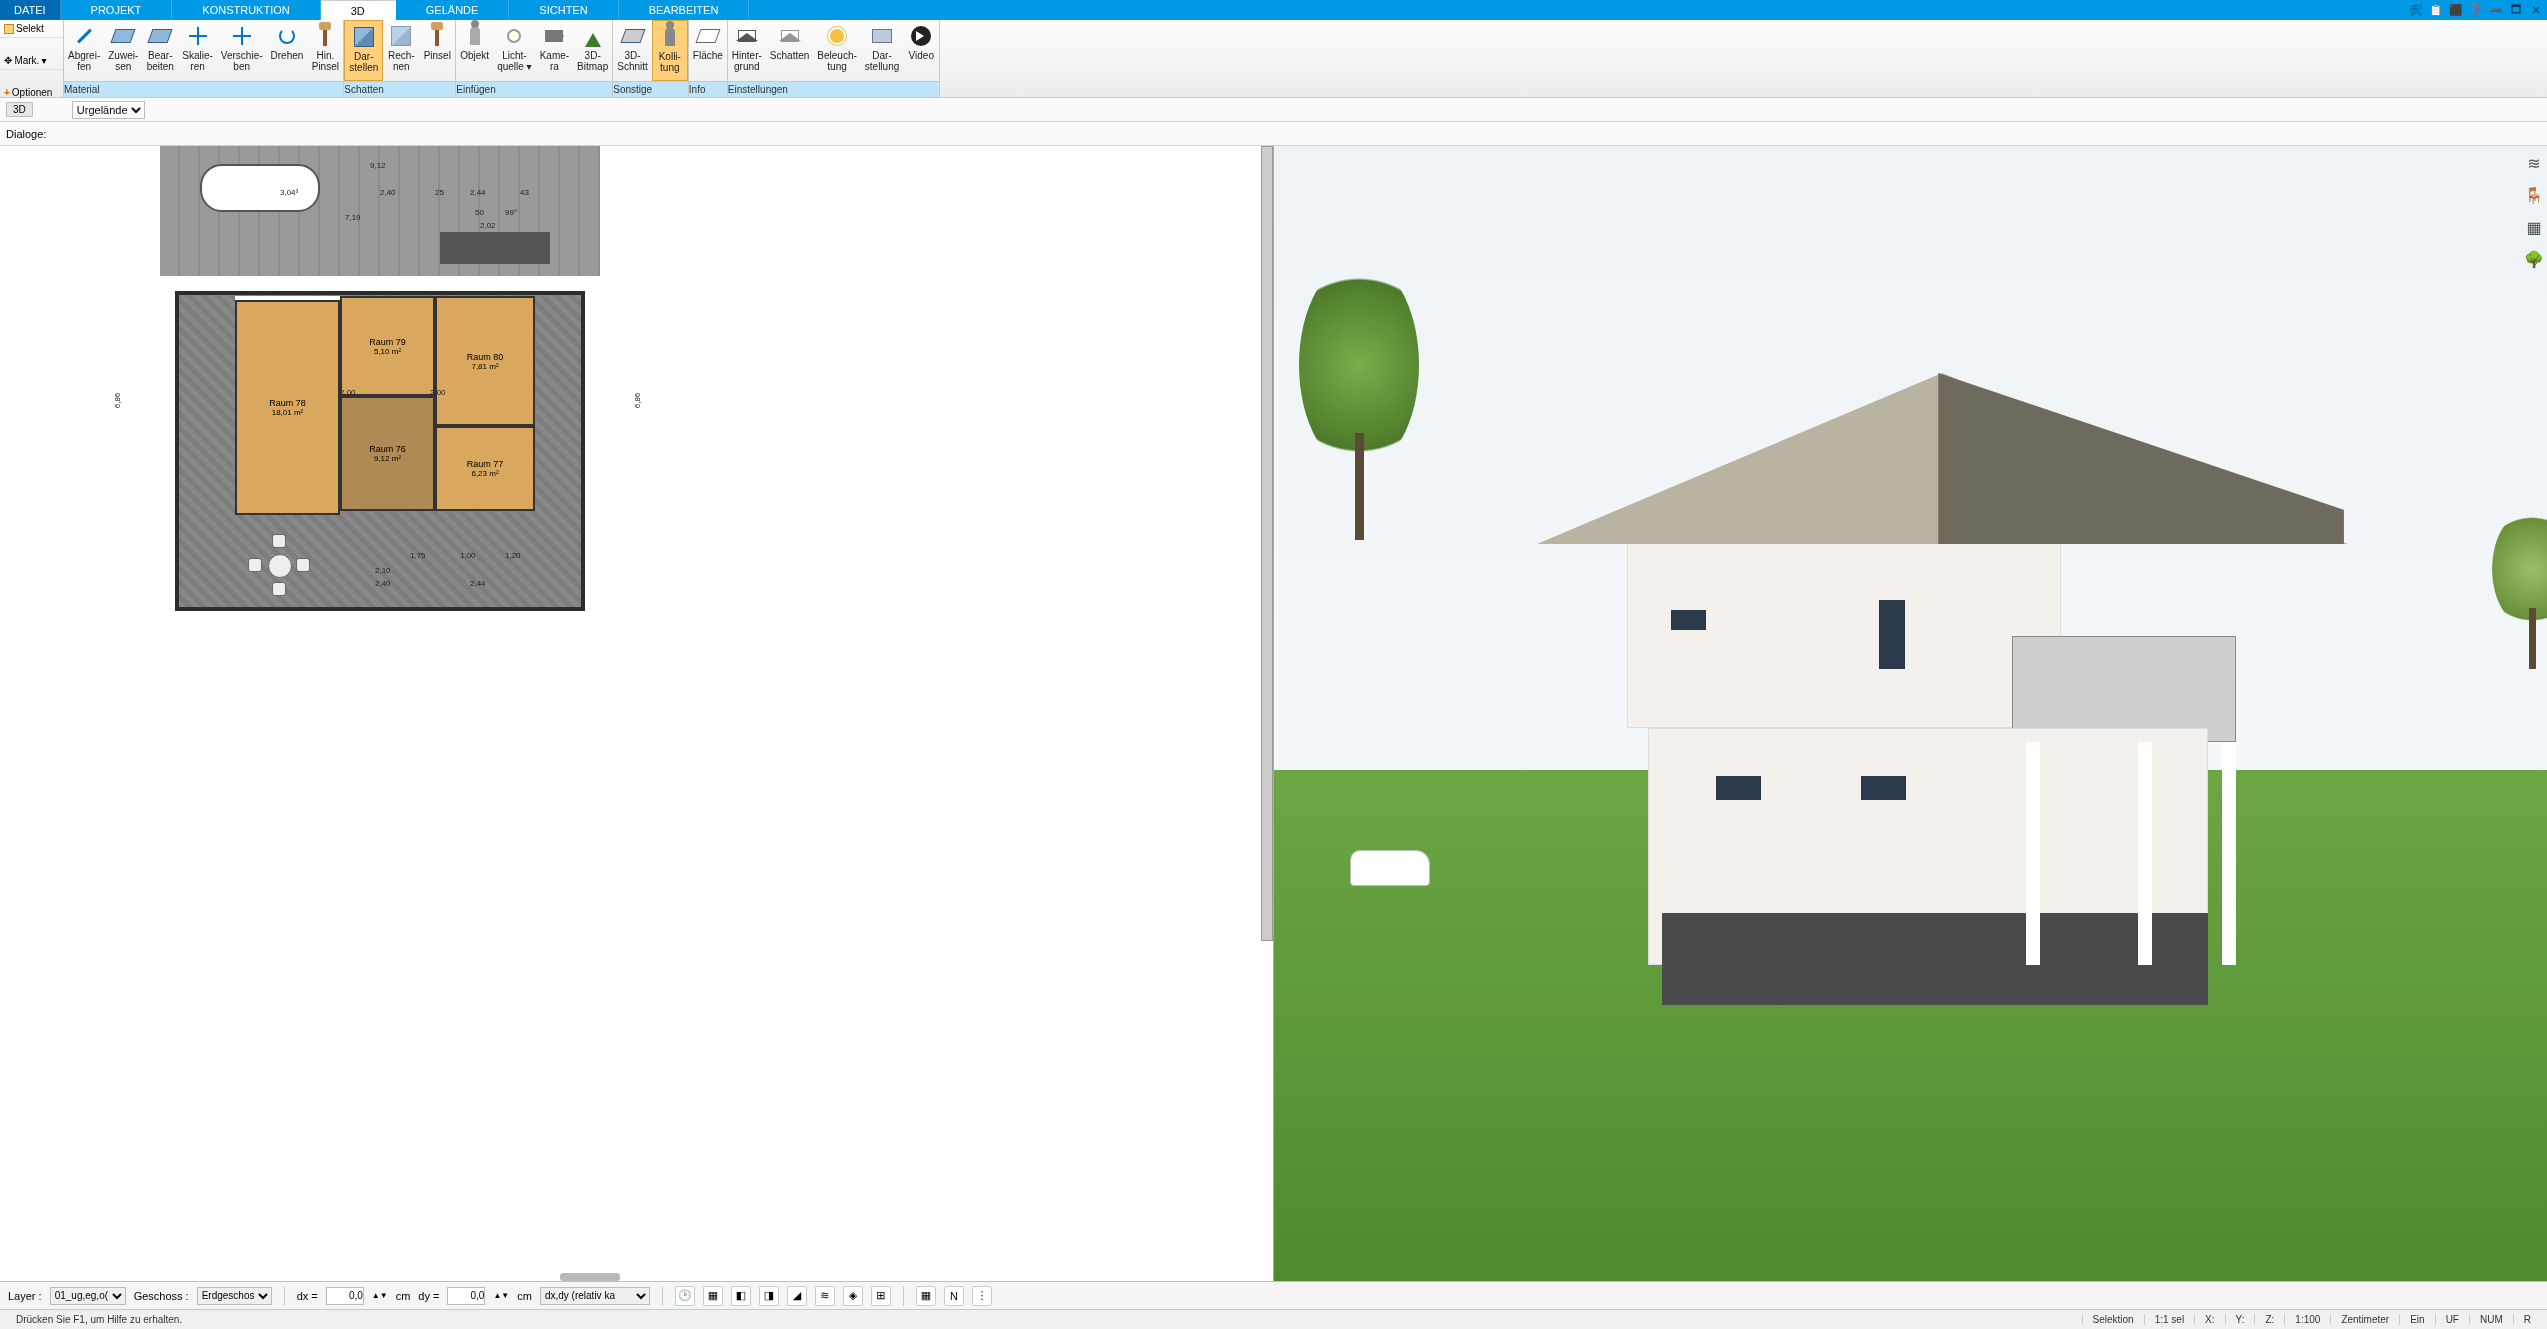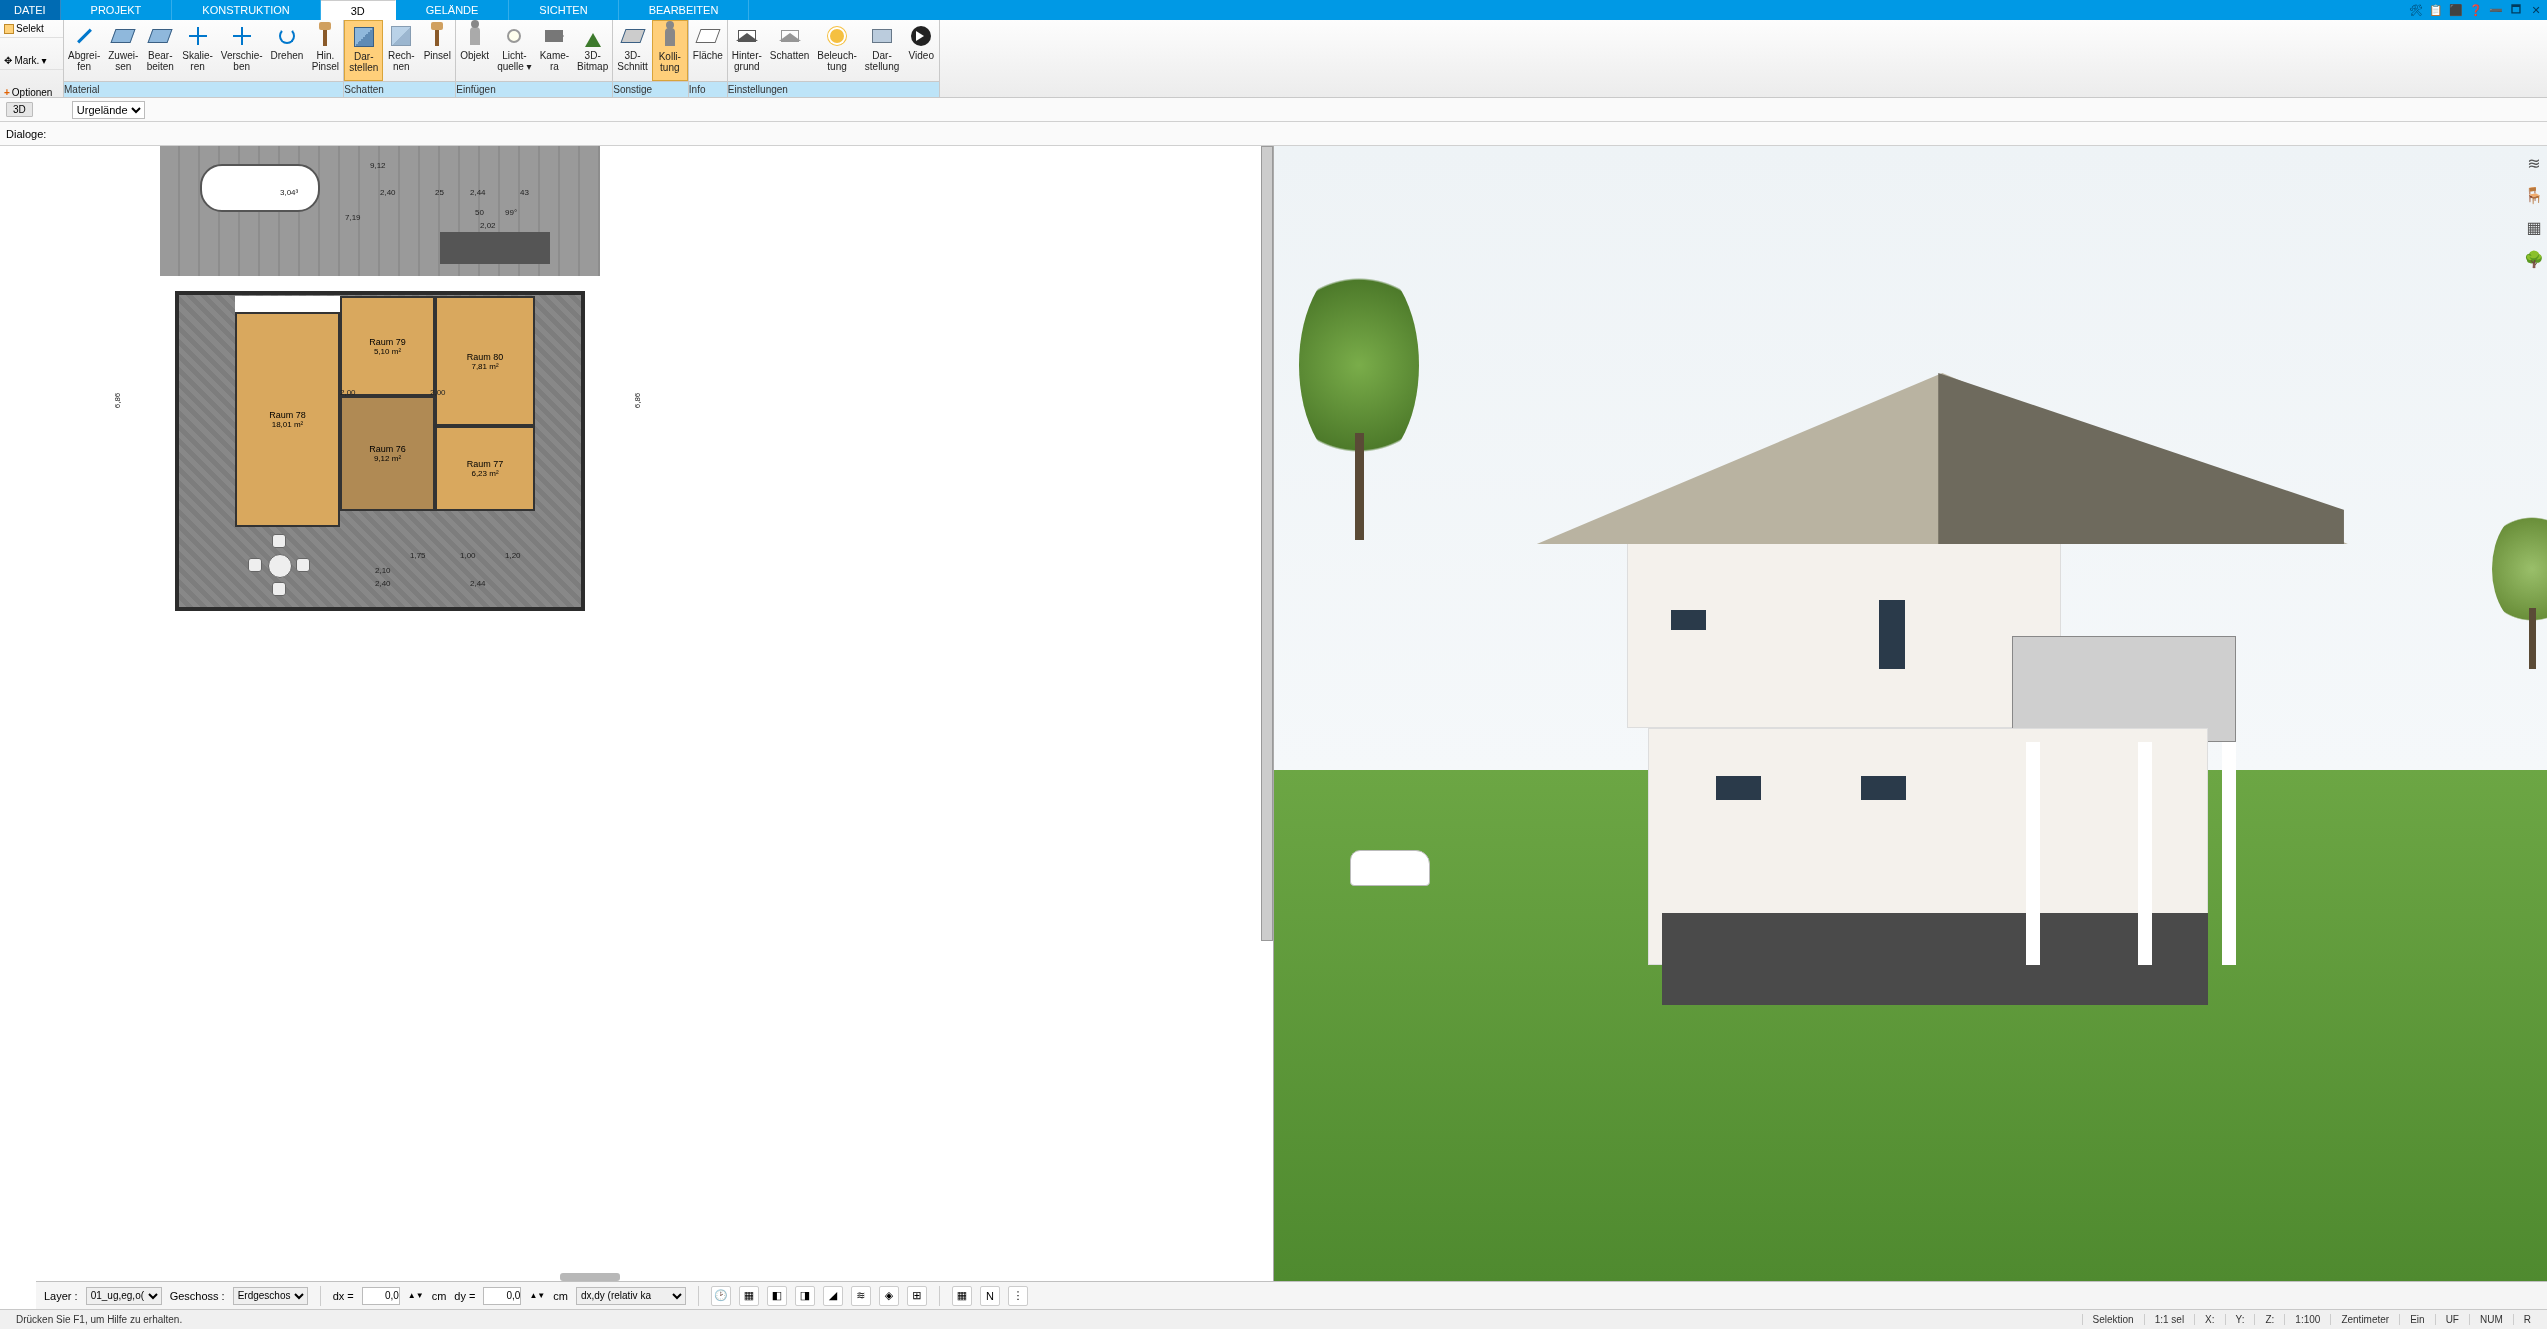--- a/index.html
+++ b/index.html
@@ -46,21 +46,21 @@
 
 
 .plan{position:absolute;left:150px;top:0;width:460px;height:500px;}
 .pavement{position:absolute;left:10px;top:0;width:440px;height:130px;background:repeating-linear-gradient(90deg,#9a9a9a 0 18px,#8d8d8d 18px 20px),repeating-linear-gradient(0deg,rgba(0,0,0,.08) 0 18px,rgba(0,0,0,.15) 18px 20px);}
 .car{position:absolute;left:50px;top:18px;width:120px;height:48px;background:#fff;border:2px solid #555;border-radius:22px;}
 .garage{position:absolute;left:290px;top:86px;width:110px;height:32px;background:#555;}
 .house-border{position:absolute;left:25px;top:145px;width:410px;height:320px;border:4px solid #2c2c2c;background:repeating-linear-gradient(45deg,#888 0 5px,#7d7d7d 5px 10px);}
 .rooms{position:absolute;left:85px;top:150px;width:300px;height:215px;background:#fff;}
 .room{position:absolute;background:#d9a85e;border:2px solid #333;display:flex;flex-direction:column;align-items:center;justify-content:center;font-size:9px;}
 .room small{font-size:8px;}
-.r78{left:0;top:16px;width:105px;height:215px;}
+.r78{left:0;top:4px;width:105px;height:215px;}
 .r79{left:105px;top:0;width:95px;height:100px;}
 .r76{left:105px;top:100px;width:95px;height:115px;background:#b08a54;}
 .r80{left:200px;top:0;width:100px;height:130px;}
 .r77{left:200px;top:130px;width:100px;height:85px;}
 .dim-text{position:absolute;font-size:8px;color:#222;}
 .furniture{position:absolute;left:100px;top:390px;width:60px;height:60px;}
 .table{position:absolute;left:18px;top:18px;width:24px;height:24px;background:#eee;border:1px solid #666;border-radius:50%;}
 .chair{position:absolute;width:14px;height:14px;background:#eee;border:1px solid #666;border-radius:3px;}
 
 
@@ -77,21 +77,21 @@
 .tree{position:absolute;width:120px;height:280px;}
 .trunk{position:absolute;left:46%;bottom:0;width:8%;height:38%;background:#5a4a36;}
 .leaves{position:absolute;left:0;top:0;width:100%;height:75%;background:radial-gradient(circle,#7aad4a 0%,#4d7a2a 70%,transparent 72%);border-radius:50%;filter:blur(.5px);}
 .car3d{position:absolute;left:6%;top:62%;width:80px;height:36px;background:#fff;border-radius:10px 14px 4px 4px;border:1px solid #bbb;}
 
 
 .right-strip{position:absolute;right:2px;top:6px;display:flex;flex-direction:column;gap:10px;}
 .right-strip span{width:22px;height:22px;display:flex;align-items:center;justify-content:center;font-size:16px;color:#555;cursor:pointer;}
 
 
-.tool-strip{display:flex;align-items:center;height:28px;border-top:1px solid #c0c0c0;background:#f5f5f5;font-size:11px;padding:0 8px;gap:8px;margin-left:36px;}
+.tool-strip{display:flex;align-items:center;height:28px;border-top:1px solid #c0c0c0;background:#f5f5f5;font-size:11px;padding:0 8px;gap:8px;}
 .tool-strip input[type=text]{width:38px;height:18px;font-size:10px;text-align:right;border:1px solid #bbb;}
 .tool-strip select{height:18px;font-size:10px;border:1px solid #bbb;}
 .tool-strip .sep{width:1px;height:20px;background:#ccc;margin:0 4px;}
 .tool-strip .ico{width:20px;height:20px;border:1px solid #ccc;background:#fff;border-radius:2px;display:flex;align-items:center;justify-content:center;font-size:11px;cursor:pointer;}
 
 .status-bar{display:flex;align-items:center;height:20px;background:#f0f0f0;border-top:1px solid #c8c8c8;font-size:10px;color:#333;padding:0 6px;}
 .status-bar .seg{padding:0 10px;border-left:1px solid #ccc;}
 .status-bar .seg:first-child{border-left:none;flex:1;}
 
 

